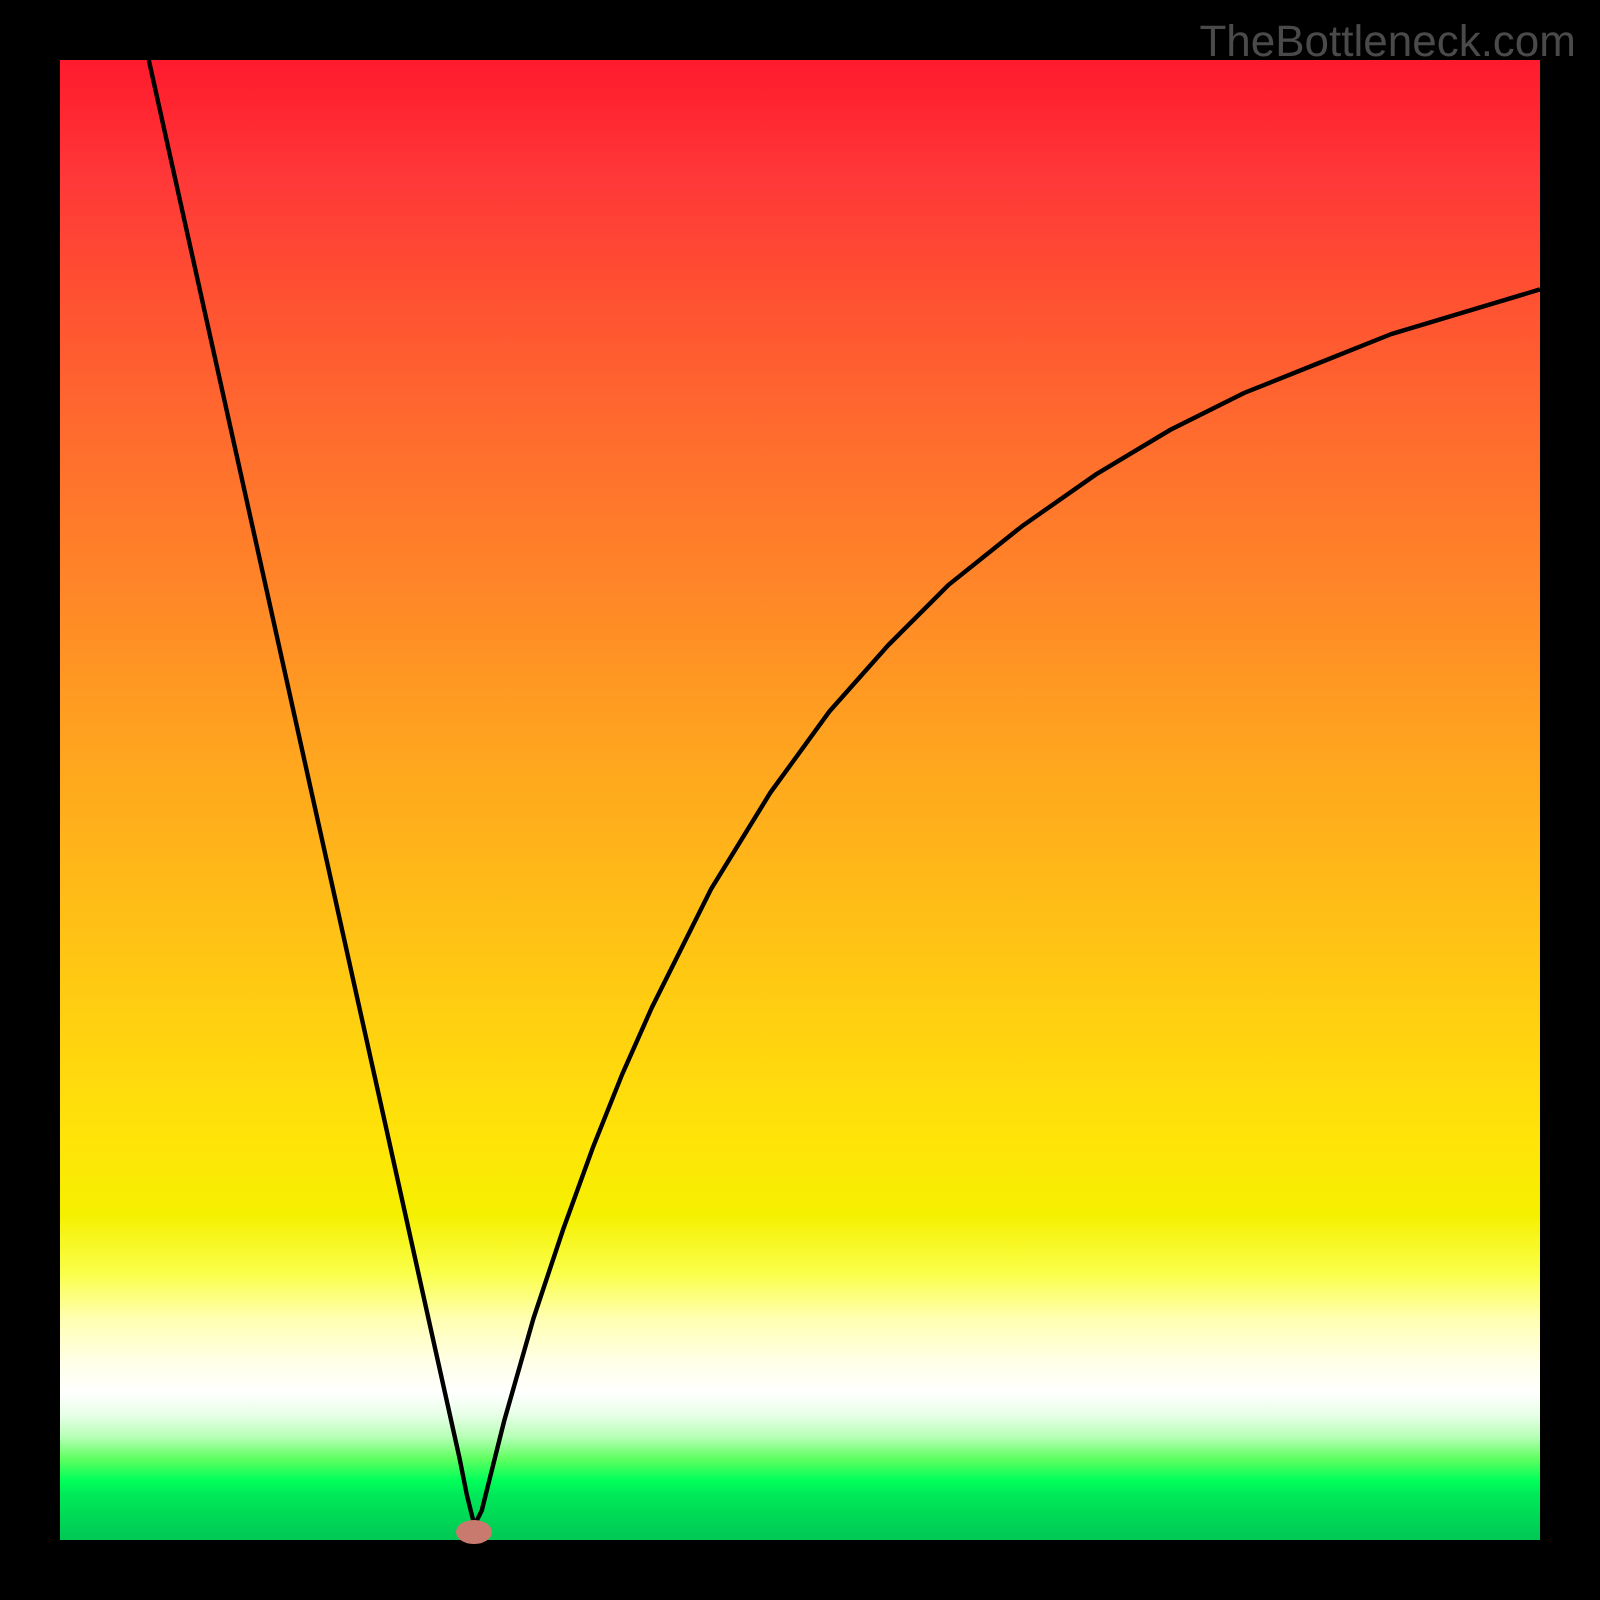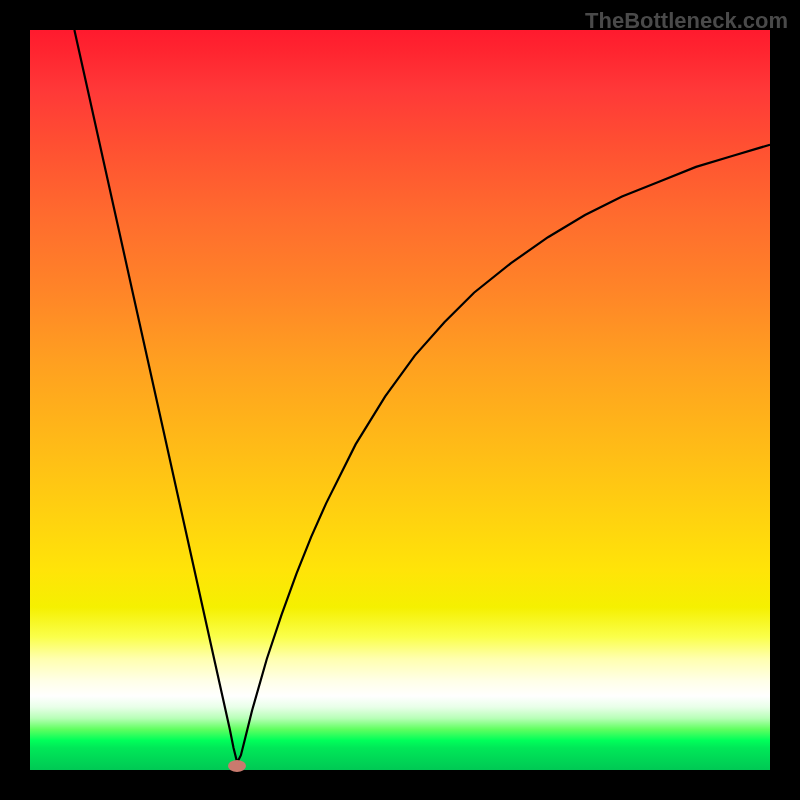--- a/index.html
+++ b/index.html
@@ -14,21 +14,21 @@
       position: relative;
       overflow: hidden;
     }
     .watermark {
       position: absolute;
       top: 8px;
       right: 12px;
       color: #4a4a4a;
       font-family: Arial, sans-serif;
       font-size: 22px;
-      font-weight: 700;
+      font-weight: 400;
       z-index: 10;
     }
     .plot-area {
       position: absolute;
       top: 30px;
       left: 30px;
       right: 30px;
       bottom: 30px;
       background: linear-gradient(to bottom,
         #ff1a2e 0%,

